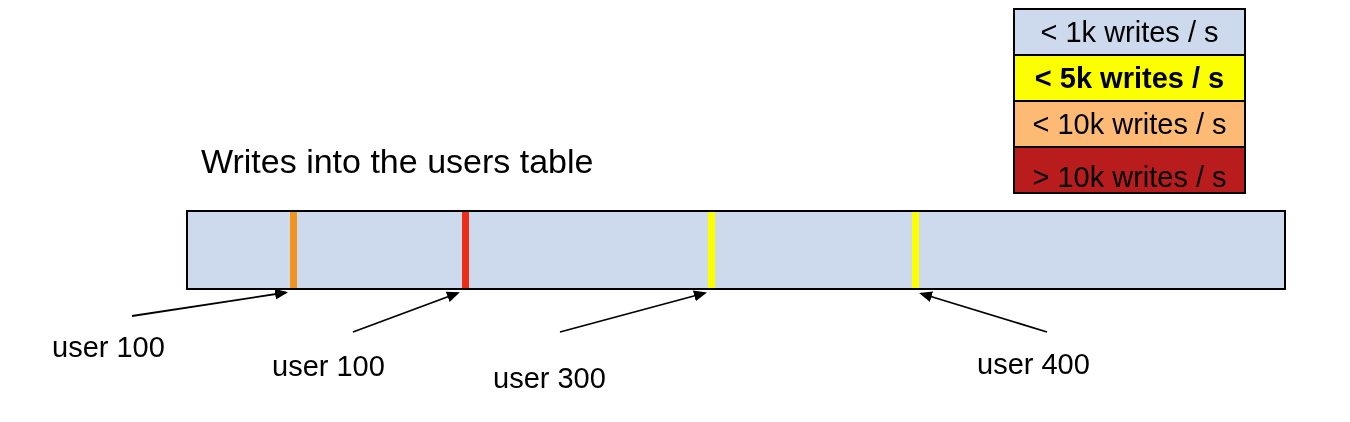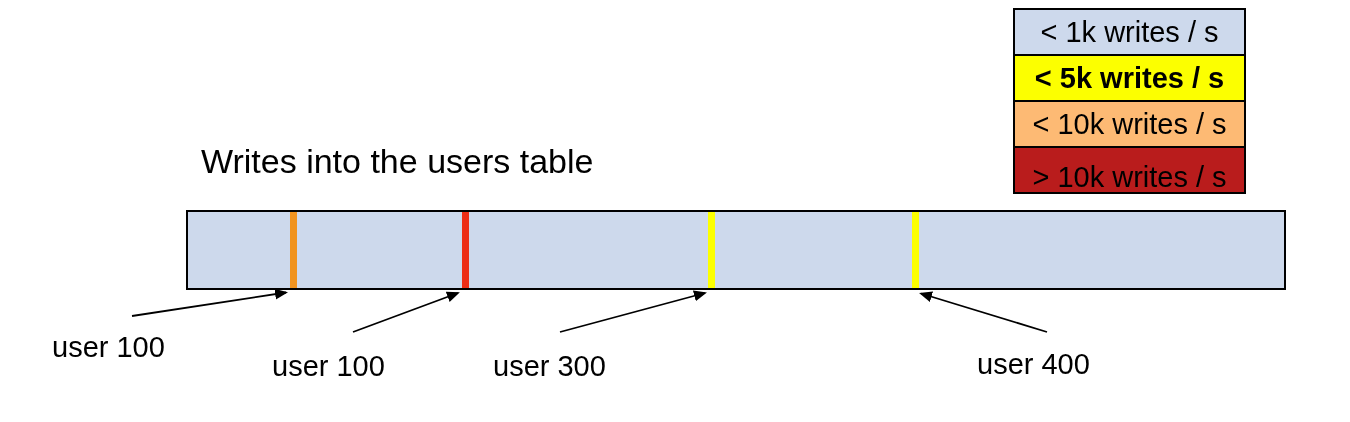--- a/index.html
+++ b/index.html
@@ -89,21 +89,21 @@
   
   .user-label {
     position: absolute;
     font-size: 29px;
     line-height: 1;
     color: #000000;
     white-space: nowrap;
   }
   .user-label.u100 { left: 52px;  top: 333px; }
   .user-label.u200 { left: 272px; top: 352px; }
-  .user-label.u300 { left: 493px; top: 352px; }
+  .user-label.u300 { left: 493px; top: 364px; }
   .user-label.u400 { left: 967px; top: 350px; margin-left: 10px; }
 </style>
 </head>
 <body>
 
 <div class="canvas">
 
   <div class="diagram-title">Writes into the users table</div>
 
   <div class="legend">

